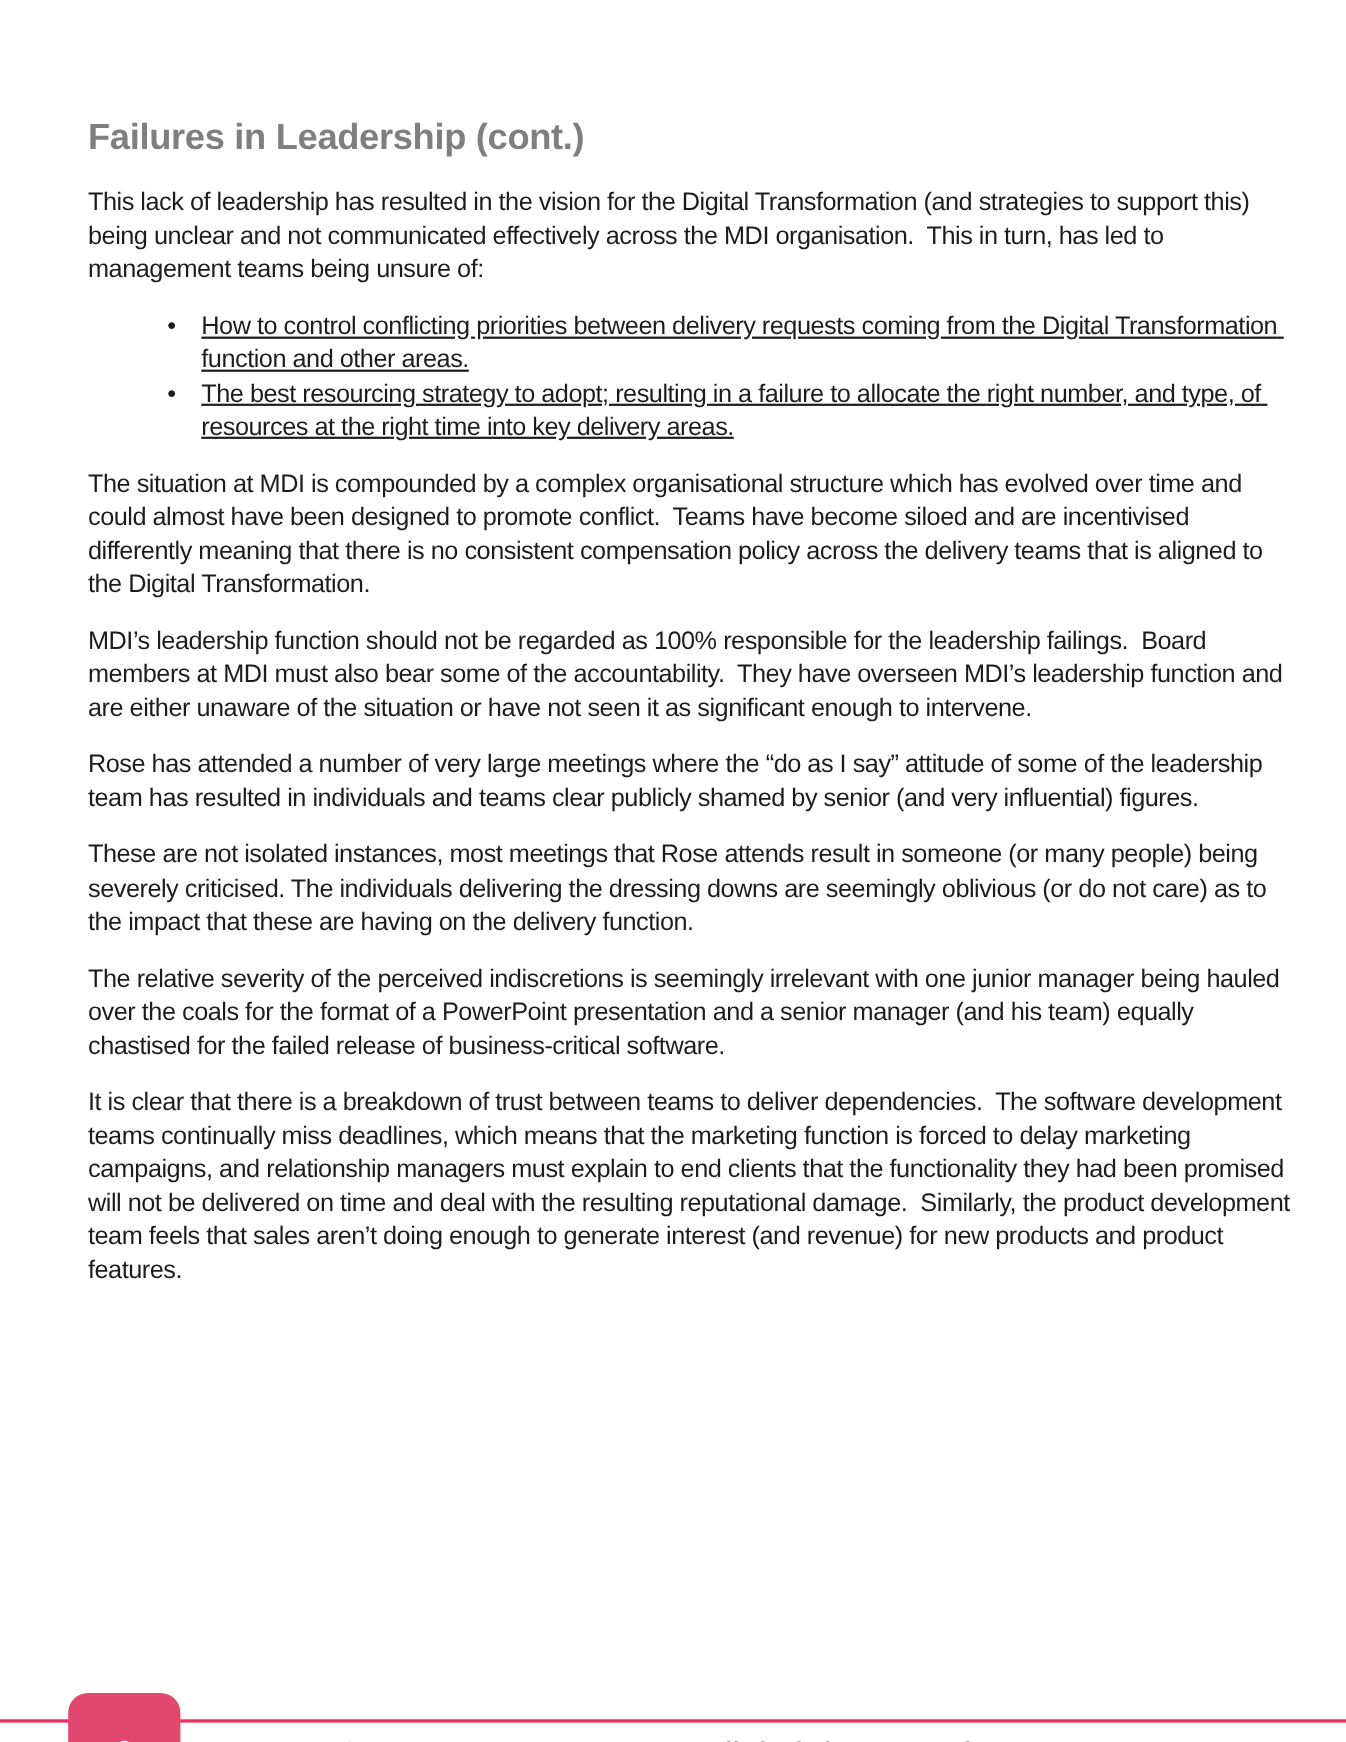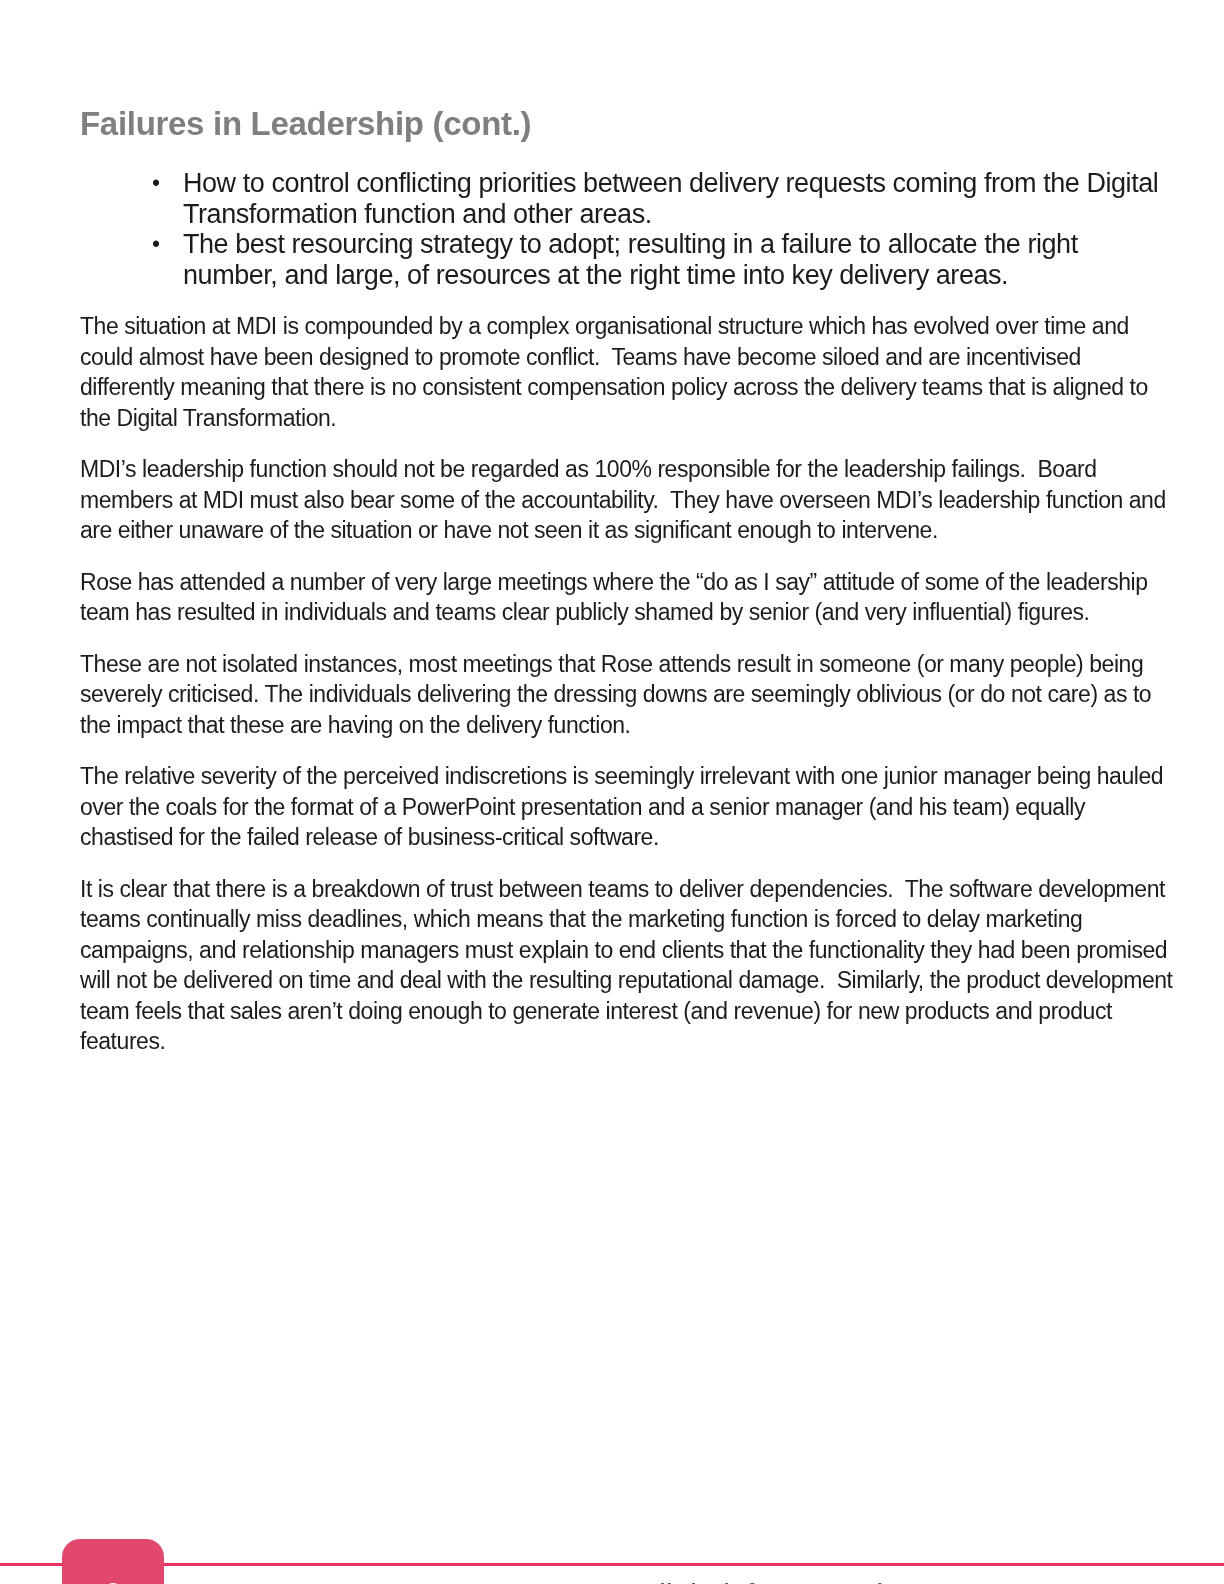--- a/index.html
+++ b/index.html
@@ -36,25 +36,26 @@
     white-space: pre-wrap;
   }
   ul.bullet-list {
     list-style: none;
     margin: 2px 0 21px 0;
     padding: 0;
   }
   ul.bullet-list li {
     position: relative;
     padding-left: 103px;
-    font-size: 27px;
+    font-size: 23px;
     line-height: 30.5px;
     color: var(--body-text, #1c1c1c);
     letter-spacing: -0.45px;
     white-space: pre-wrap;
+    text-decoration: underline;
   }
   ul.bullet-list li::before {
     content: "\2022";
     position: absolute;
     left: 72px;
     top: 0;
     font-size: 23px;
     color: var(--body-text, #1c1c1c);
   }
   .footer-rule {
@@ -103,24 +104,25 @@
   }
 </style>
 </head>
 <body>
 
 <div class="page">
   <div class="content">
 
     <h1 class="section-heading">Failures in Leadership (cont.)</h1>
 
+    <p class="body-para">This lack of leadership has resulted in the vision for the Digital Transformation (and strategies to support this) being unclear and not communicated effectively across the MDI organisation.  This in turn, has led to management teams being unsure of:</p>
 
     <ul class="bullet-list">
       <li>How to control conflicting priorities between delivery requests coming from the Digital Transformation function and other areas.</li>
-      <li>The best resourcing strategy to adopt; resulting in a failure to allocate the right number, and large, of resources at the right time into key delivery areas.</li>
+      <li>The best resourcing strategy to adopt; resulting in a failure to allocate the right number, and type, of resources at the right time into key delivery areas.</li>
     </ul>
 
 
     <p class="body-para">The situation at MDI is compounded by a complex organisational structure which has evolved over time and could almost have been designed to promote conflict.  Teams have become siloed and are incentivised differently meaning that there is no consistent compensation policy across the delivery teams that is aligned to the Digital Transformation.</p>
 
     <p class="body-para">MDI’s leadership function should not be regarded as 100% responsible for the leadership failings.  Board members at MDI must also bear some of the accountability.  They have overseen MDI’s leadership function and are either unaware of the situation or have not seen it as significant enough to intervene.</p>
 
 
     <p class="body-para">Rose has attended a number of very large meetings where the “do as I say” attitude of some of the leadership team has resulted in individuals and teams clear publicly shamed by senior (and very influential) figures.</p>
 

